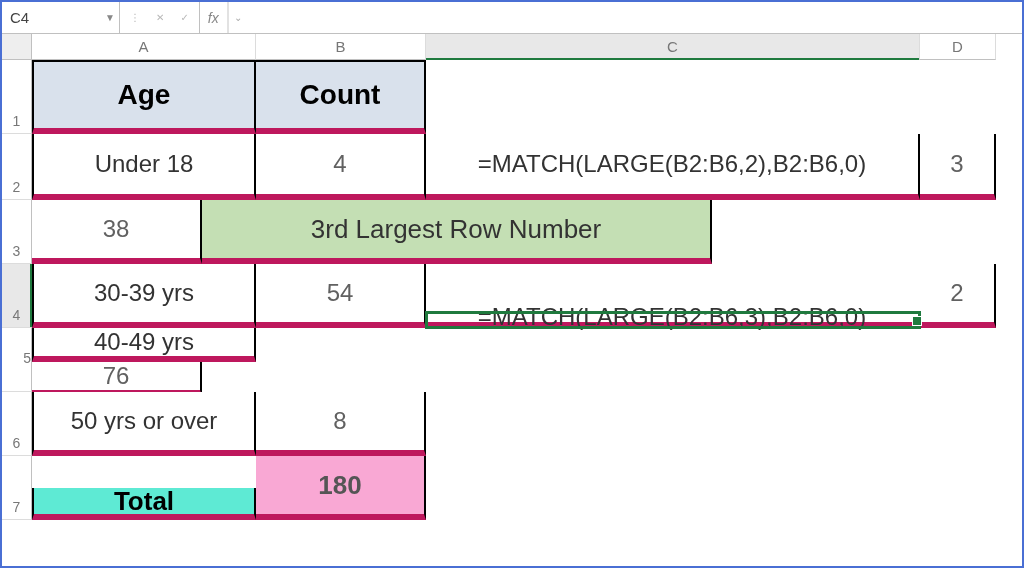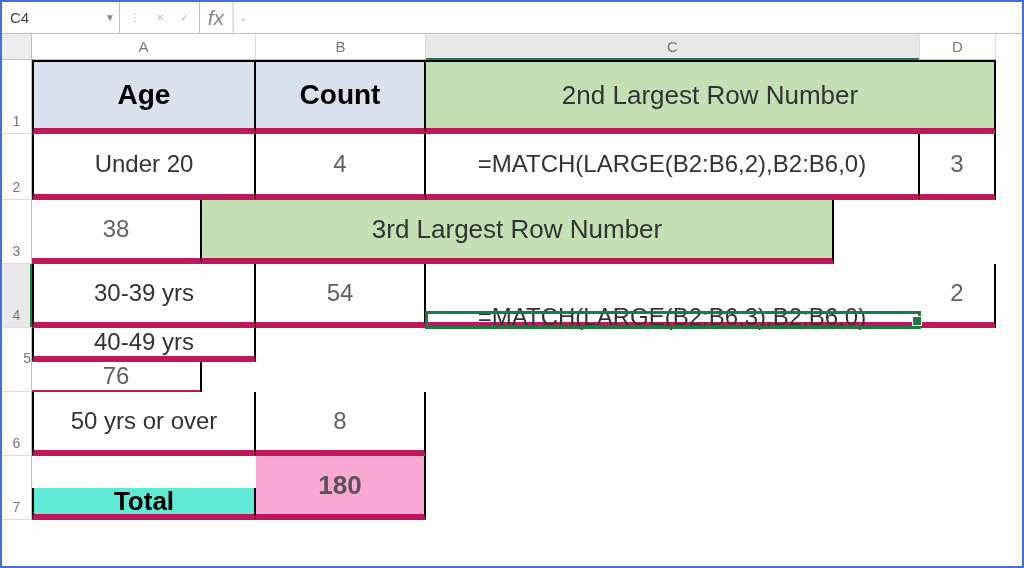--- a/index.html
+++ b/index.html
@@ -36,21 +36,21 @@
   .fb-btn-group {
     display: flex; align-items: center;
     border-right: 1px solid #c0c0c0;
     padding: 0 10px; gap: 16px;
     color: #bcbcbc;
   }
   .fb-btn { font-size: 10px; cursor: pointer; color: #b8b8b8; }
   .fx-label {
     display: flex; align-items: center;
     padding: 0 8px;
-    color: #888; font-style: italic; font-size: 21px;
+    color: #888; font-style: italic; font-size: 14px;
     border-right: 1px solid #e2e2e2;
   }
   .fb-input {
     flex: 1; display: flex; align-items: center;
     padding: 0 10px; color: #444;
   }
   .fb-expand {
     width: 20px; display:flex; align-items:center; justify-content:center;
     color:#aaa; font-size:10px; border-left:1px solid #e2e2e2;
   }
@@ -181,38 +181,37 @@
       <div class="col-head colB">B</div>
       <div class="col-head colC sel">C</div>
       <div class="col-head colD">D</div>
     </div>
 
     <div class="grid-rows">
 
       <div class="grow h1">
         <div class="cell colA hdr-blue bt bl bb br">Age</div>
         <div class="cell colB hdr-blue bt bb br">Count</div>
-        <div class="cell colC hdr-green bt bb" style="border-right:2px solid #000;">2nd Largest Row Number</div>
 
       </div>
 
       <style>
         .grow.h1 .colC.hdr-green{ border-right:none; width:570px; }
       </style>
 
       <div class="grow h2">
-        <div class="cell colA bl bb br">Under 20</div>
+        <div class="cell colA bl bb br">Under 18</div>
         <div class="cell colB num-grey bb br">4</div>
         <div class="cell colC bb br">=MATCH(LARGE(B2:B6,2),B2:B6,0)</div>
         <div class="cell colD num-grey bb br">3</div>
       </div>
 
       <div class="grow h3">
         <div class="cell colB num-grey bb br">38</div>
-        <div class="cell colC hdr-green bb" style="width:632px; border-right:2px solid #000;">3rd Largest Row Number</div>
+        <div class="cell colC hdr-green bb" style="width:510px; border-right:2px solid #000;">3rd Largest Row Number</div>
       </div>
 
       <div class="grow h4">
         <div class="cell colA bl bb br">30-39 yrs</div>
         <div class="cell colB num-grey bb br">54</div>
         <div class="cell colC bb br sel-cell">=MATCH(LARGE(B2:B6,3),B2:B6,0)</div>
         <div class="cell colD num-grey bb br">2</div>
       </div>
 
       <div class="grow h5">

